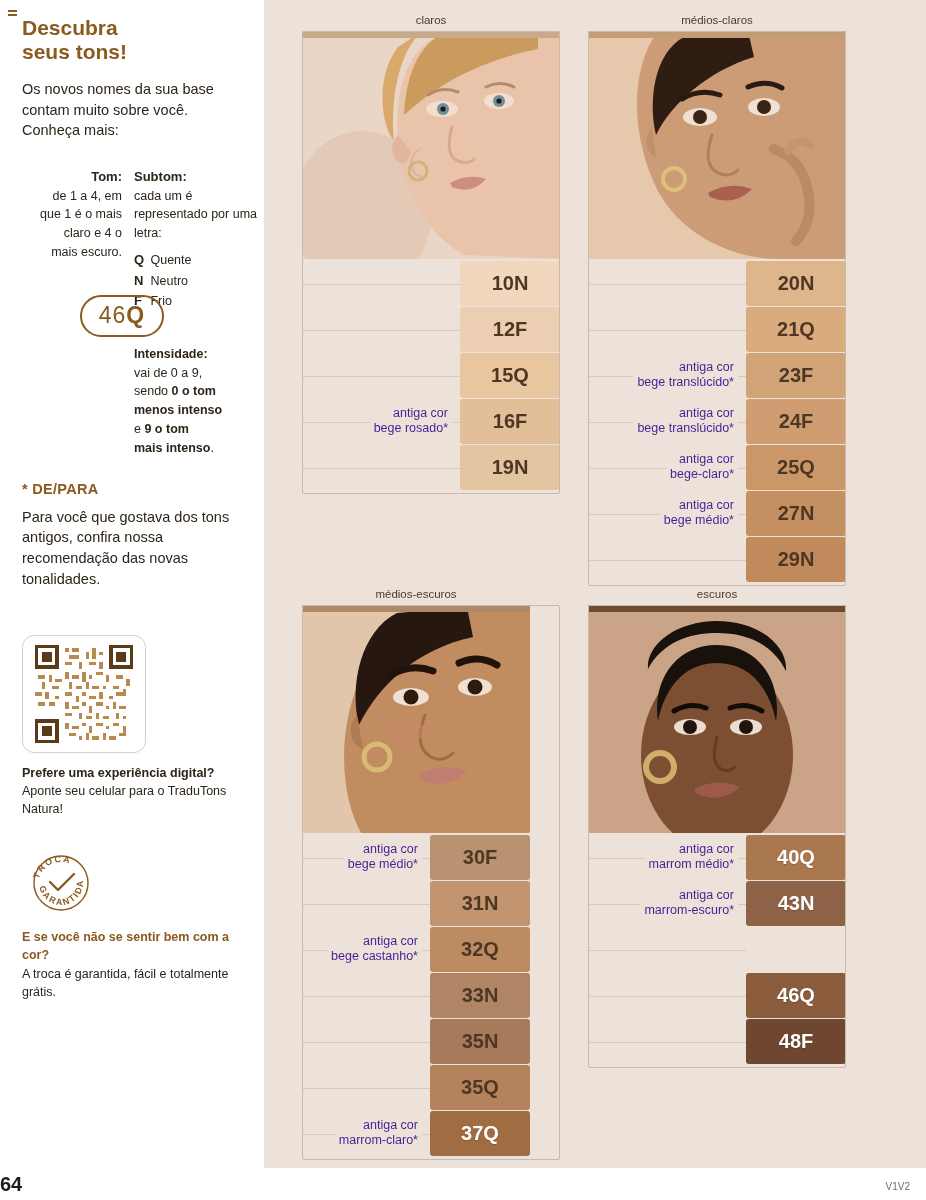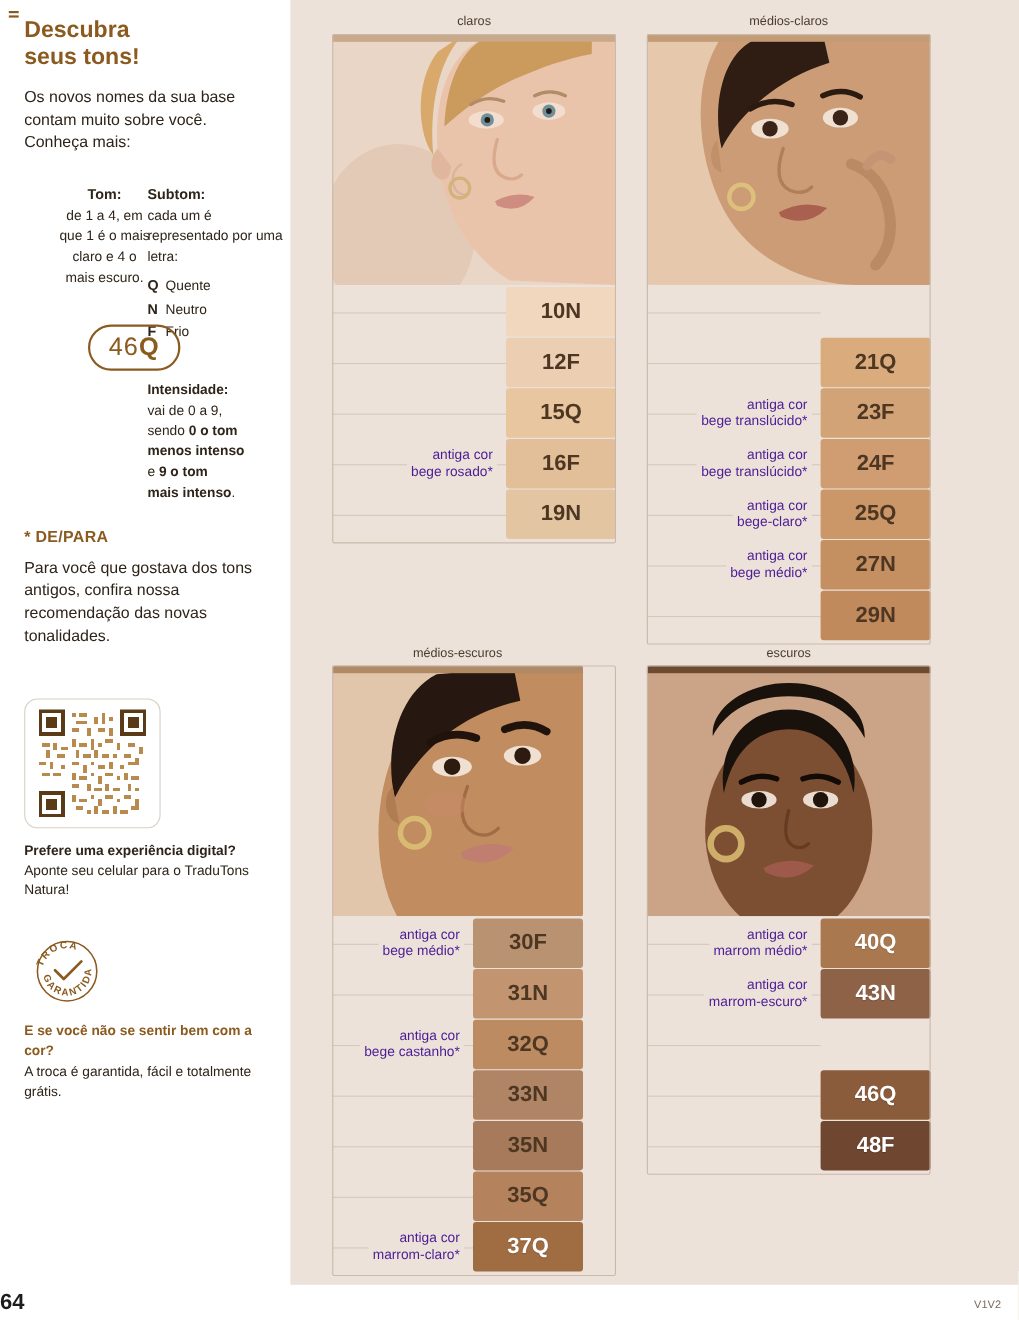--- a/index.html
+++ b/index.html
@@ -31,21 +31,21 @@
   .headline-dash2 {
     position: absolute; left: 8px; top: 14px; width: 9px; height: 2px;
     background: #8a5a1e;
   }
   .intro {
     margin-top: 16px; font-size: 14.5px; line-height: 1.42; color: #2e2419;
   }
   .defbox { margin-top: 26px; position: relative; height: 300px; }
   .col-tom {
     position: absolute; left: 12px; top: 0; width: 88px;
-    text-align: center; font-size: 12.5px; line-height: 1.5; color: #2e2419; margin-left: 17px;
+    text-align: right; font-size: 12.5px; line-height: 1.5; color: #2e2419;
   }
   .col-tom b { font-size: 13px; }
   .col-sub {
     position: absolute; left: 112px; top: 0; width: 132px;
     font-size: 12.5px; line-height: 1.5; color: #2e2419;
   }
   .col-sub b { font-size: 13px; }
   .letters { margin-top: 7px; }
   .letters div { margin-bottom: 1px; }
   .letters b { display:inline-block; width: 13px; }
@@ -392,20 +392,21 @@
           <path d="M120 162 q22 -12 44 -4 q-18 18 -42 8 Z" fill="#a9604f"></path>
           <circle cx="86" cy="148" r="11" fill="none" stroke="#dcc07c" stroke-width="4"></circle>
           <path d="M186 118 q28 10 34 42 q6 30 -12 50" stroke="#b98a63" stroke-width="10" fill="none" stroke-linecap="round"></path>
           <path d="M200 120 q10 -16 22 -6" stroke="#c49474" stroke-width="8" fill="none" stroke-linecap="round"></path>
         </svg>
         <div class="topbar" style="background:#c39b75"></div>
       </div>
       <div class="swatches">
           <div class="srow">
             <div class="srule"></div>
+            <div class="sbar dark" style="background: rgb(222, 182, 140);">20N</div>
           </div>
           <div class="srow">
             <div class="srule"></div>
             <div class="sbar dark" style="background: rgb(217, 171, 125);">21Q</div>
           </div>
           <div class="srow">
             <div class="srule"></div>
             <div class="sold">
               <div>antiga cor</div>
               <div>bege translúcido*</div>

